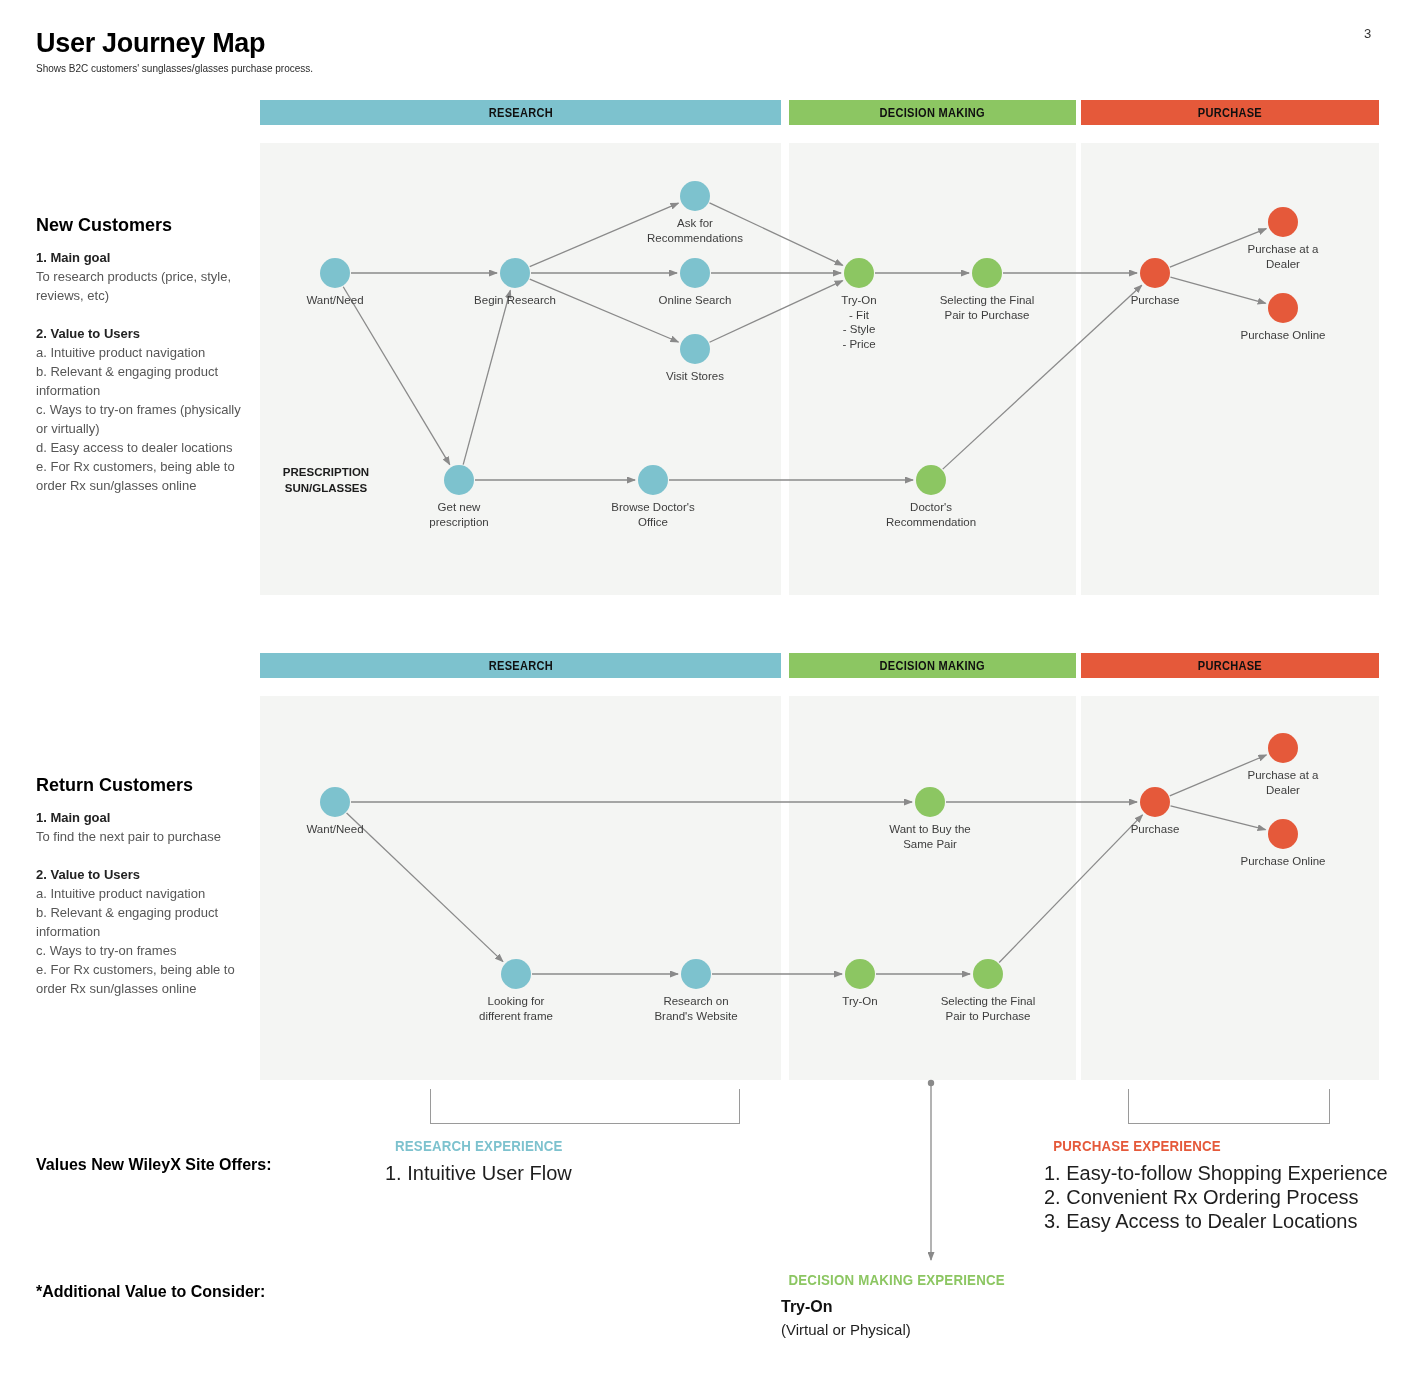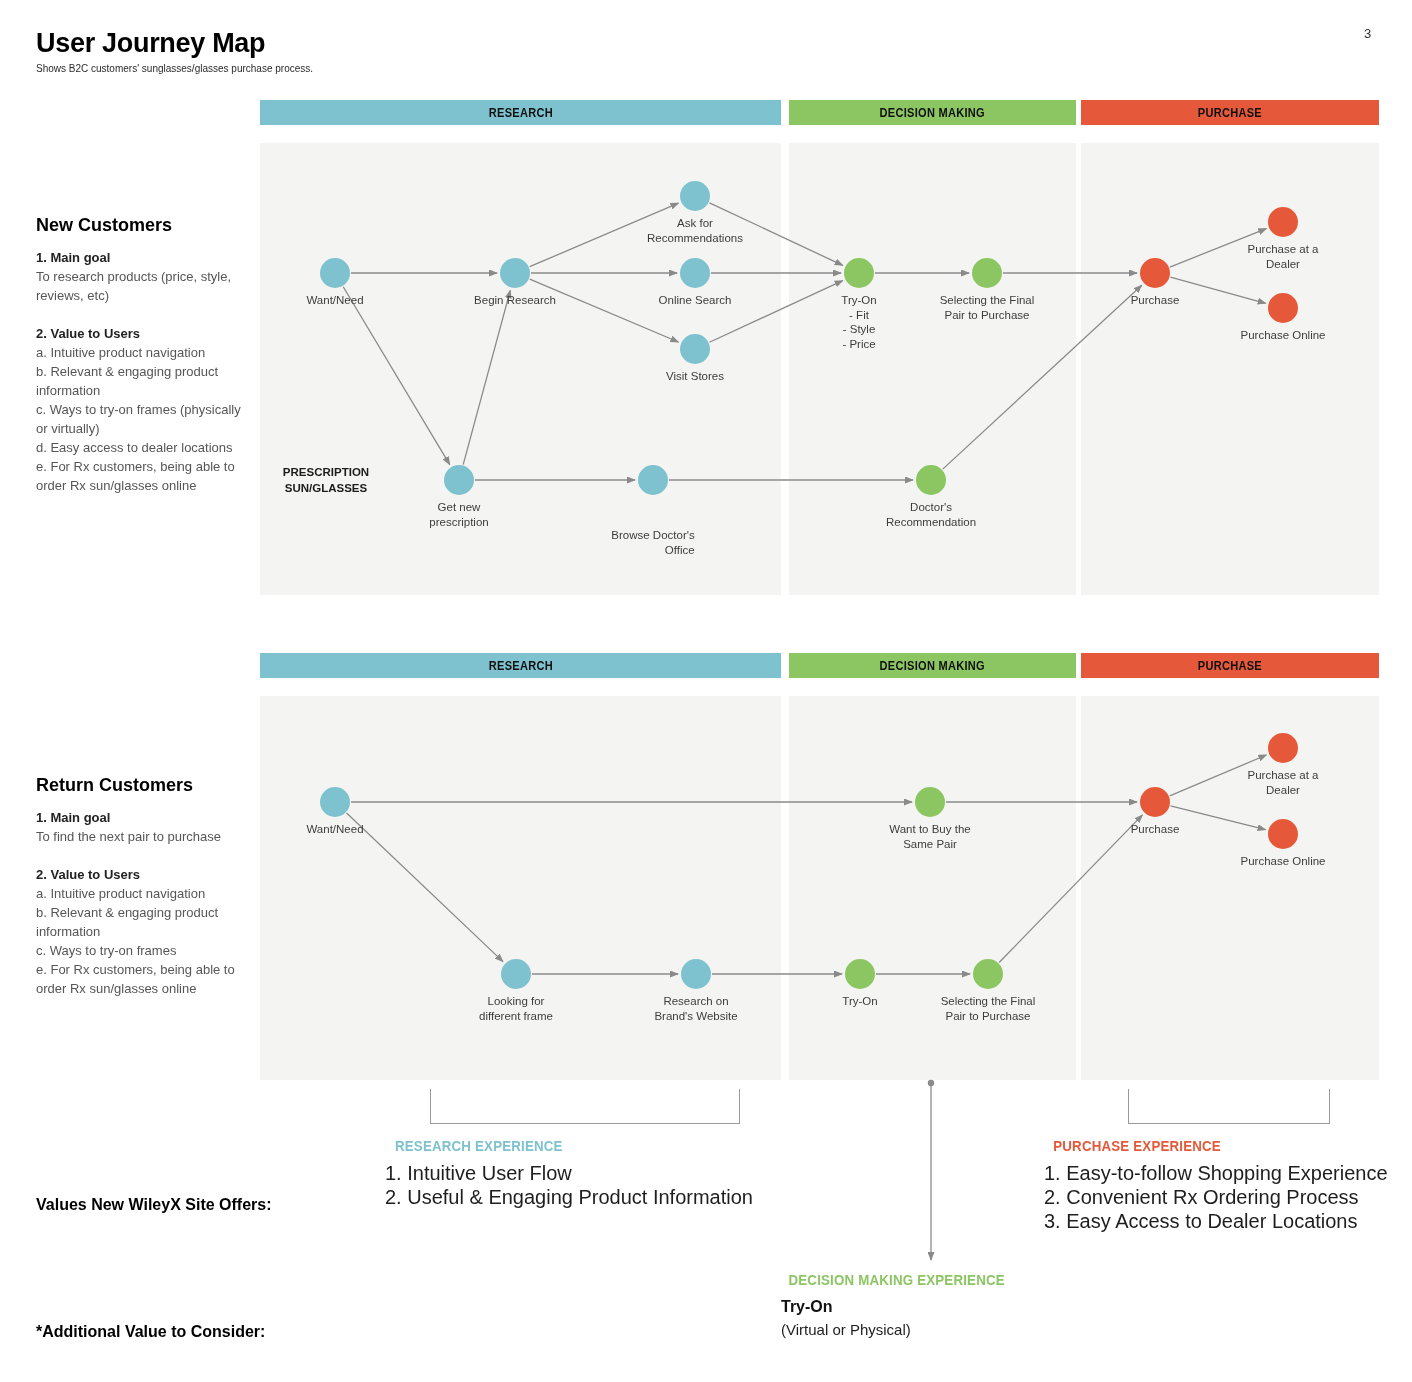--- a/index.html
+++ b/index.html
@@ -32,21 +32,21 @@
 
   .bracket { position:absolute; height:35px; border-left:1.5px solid #9a9a9a;
              border-right:1.5px solid #9a9a9a; border-bottom:1.5px solid #9a9a9a; }
 
   .exp-block { position:absolute; text-align:left; }
   .exp-title { font-size:14px; font-weight:bold; letter-spacing:0.2px; margin-bottom:7px; transform:scaleX(0.95); }
   .exp-item { font-size:20px; color:#1e1e1e; line-height:24px; }
   .exp-tryon { font-size:16px; font-weight:bold; color:#111; line-height:24px; }
   .exp-sub { font-size:15px; color:#1e1e1e; line-height:22px; }
 
-  .footer-label { font-size:16px; font-weight:bold; color:#000;margin-top:40px; }
+  .footer-label { font-size:16px; font-weight:bold; color:#000; }
 </style>
 </head>
 <body>
 
 <div id="canvas">
 
   <div class="abs page-title" style="left:36px; top:28px;">User Journey Map</div>
   <div class="abs page-subtitle" style="left:36px; top:63px;">Shows B2C customers' sunglasses/glasses purchase process.</div>
   <div class="abs page-number" style="left:1364px; top:26px;">3</div>
 
@@ -137,21 +137,21 @@
       <div class="node-label" style="left: 1155px; top: 293px;">Purchase</div>
       <div class="node" style="left: 1268px; top: 207px; background: rgb(229, 89, 58);"></div>
       <div class="node-label" style="left: 1283px; top: 242px;">Purchase at a
 Dealer</div>
       <div class="node" style="left: 1268px; top: 293px; background: rgb(229, 89, 58);"></div>
       <div class="node-label" style="left: 1283px; top: 328px;">Purchase Online</div>
       <div class="node" style="left: 444px; top: 465px; background: rgb(125, 194, 206);"></div>
       <div class="node-label" style="left: 459px; top: 500px;">Get new
 prescription</div>
       <div class="node" style="left: 638px; top: 465px; background: rgb(125, 194, 206);"></div>
-      <div class="node-label" style="left: 653px; top: 528px; text-align: right;">Browse Doctor's
+      <div class="node-label" style="left: 653px; top: 500px;">Browse Doctor's
 Office</div>
       <div class="node" style="left: 916px; top: 465px; background: rgb(140, 198, 98);"></div>
       <div class="node-label" style="left: 931px; top: 500px;">Doctor's
 Recommendation</div>
       <div class="node-label title-label" style="left: 326px; top: 480px;">PRESCRIPTION
 SUN/GLASSES</div>
       <div class="node" style="left: 320px; top: 787px; background: rgb(125, 194, 206);"></div>
       <div class="node-label" style="left: 335px; top: 822px;">Want/Need</div>
       <div class="node" style="left: 915px; top: 787px; background: rgb(140, 198, 98);"></div>
       <div class="node-label" style="left: 930px; top: 822px;">Want to Buy the
@@ -198,21 +198,20 @@
     <div class="sb-text">c. Ways to try-on frames</div>
     <div class="sb-text">e. For Rx customers, being able to order Rx sun/glasses online</div>
   </div>
 
   <div class="bracket" style="left:430px; top:1089px; width:310px;"></div>
   <div class="bracket" style="left:1128px; top:1089px; width:202px;"></div>
 
   <div class="exp-block" style="left:385px; top:1138px; width:400px;">
     <div class="exp-title" style="color: rgb(125, 194, 206);">RESEARCH EXPERIENCE</div>
     <div class="exp-item">1. Intuitive User Flow</div>
-    <div class="exp-item">2. Useful &amp; Engaging Product Information</div>
   </div>
 
   <div class="exp-block" style="left:1044px; top:1138px; width:370px;">
     <div class="exp-title" style="color: rgb(229, 89, 58);">PURCHASE EXPERIENCE</div>
     <div class="exp-item">1. Easy-to-follow Shopping Experience</div>
     <div class="exp-item">2. Convenient Rx Ordering Process</div>
     <div class="exp-item">3. Easy Access to Dealer Locations</div>
   </div>
 
   <div class="exp-block" style="left:781px; top:1272px; width:300px;">

